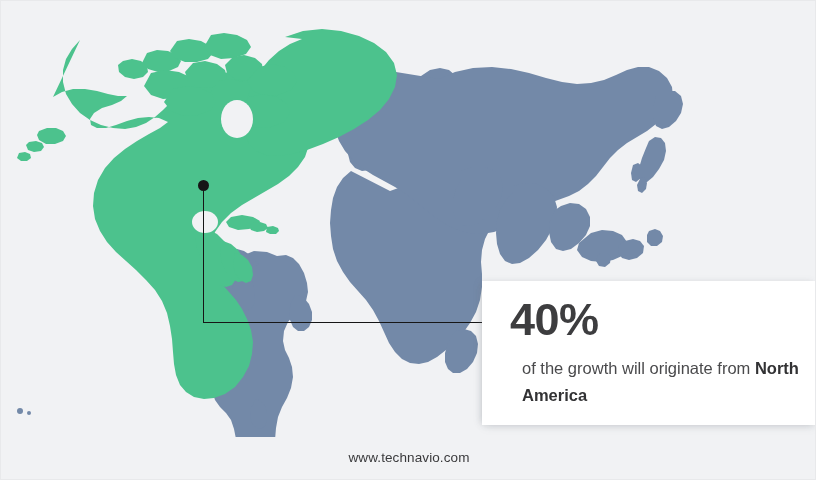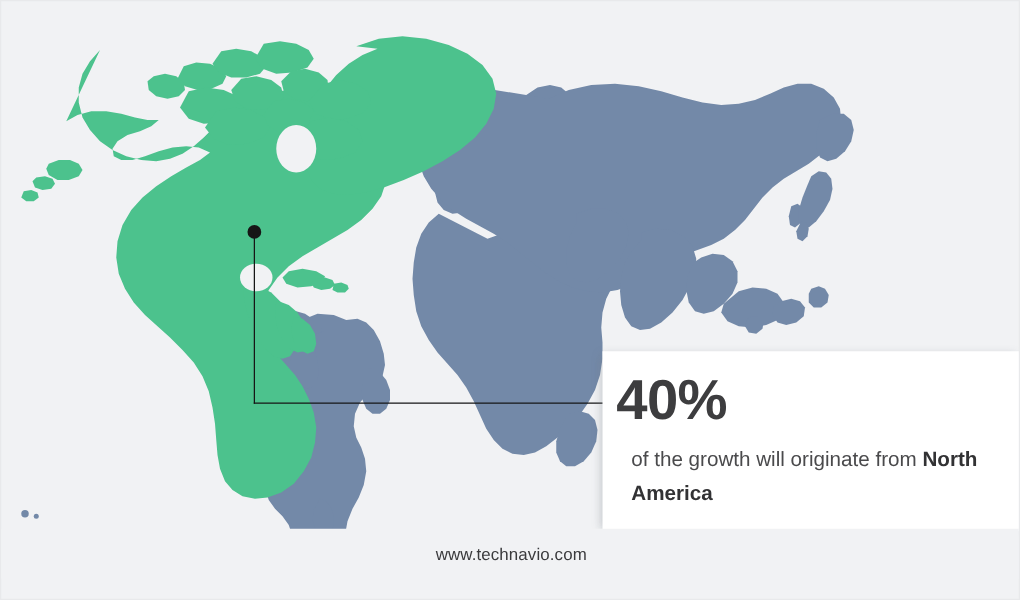--- a/index.html
+++ b/index.html
@@ -72,21 +72,21 @@
 
   
   #callout {
     position: absolute;
     left: 481px;
     top: 280px;
     width: 335px;
     height: 144px;
     background: #ffffff;
     box-sizing: border-box;
-    padding: 16px 0 0 11px;
+    padding: 16px 0 0 28px;
     box-shadow: -3px 0 7px -2px rgba(120,126,136,0.30),
                  0 4px 8px -3px rgba(120,126,136,0.25);
   }
   #stat-value {
     font-size: 45px;
     font-weight: bold;
     color: #3d3d3f;
     line-height: 1.02;
     letter-spacing: -0.5px;
     margin: 0 0 8px 0;
@@ -100,21 +100,21 @@
   }
   #stat-region {
     font-weight: bold;
     color: #323234;
   }
 
   
   #footer {
     position: absolute;
     left: 0;
-    bottom: 16px;
+    bottom: 2px;
     width: 816px;
     height: 40px;
     display: flex;
     align-items: center;
     justify-content: center;
     background: #f1f2f4;
   }
   #footer-url {
     font-size: 13.5px;
     color: #3a3a3c;

